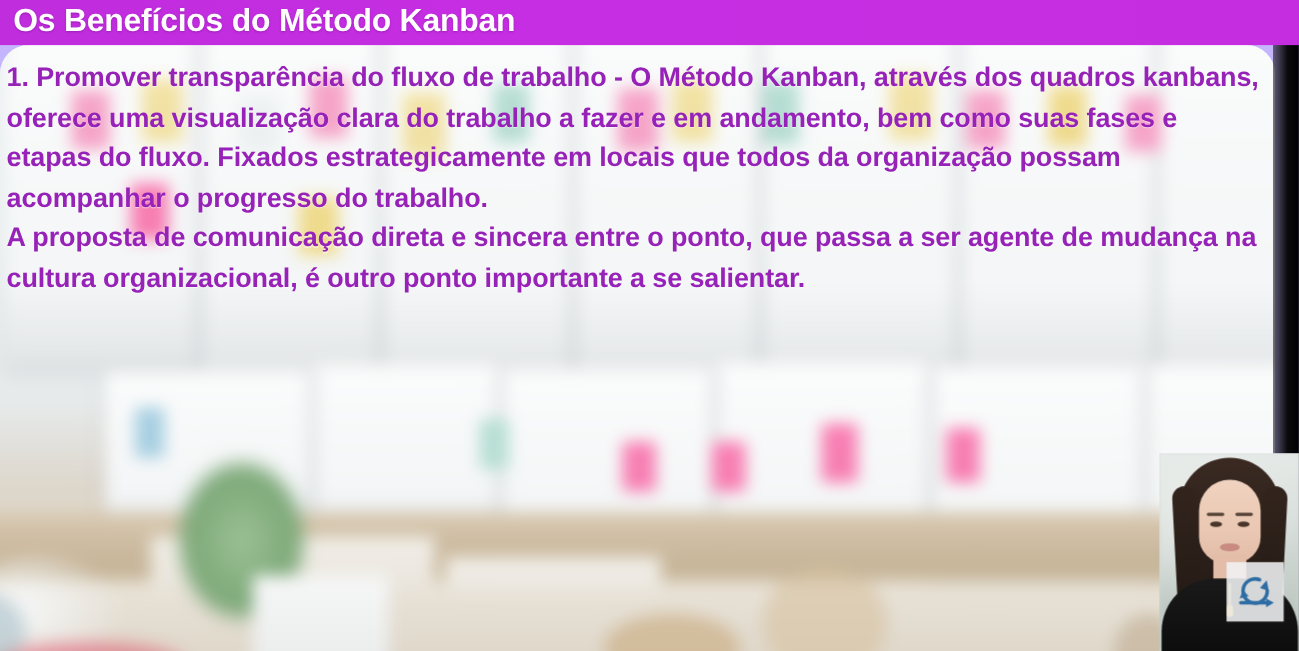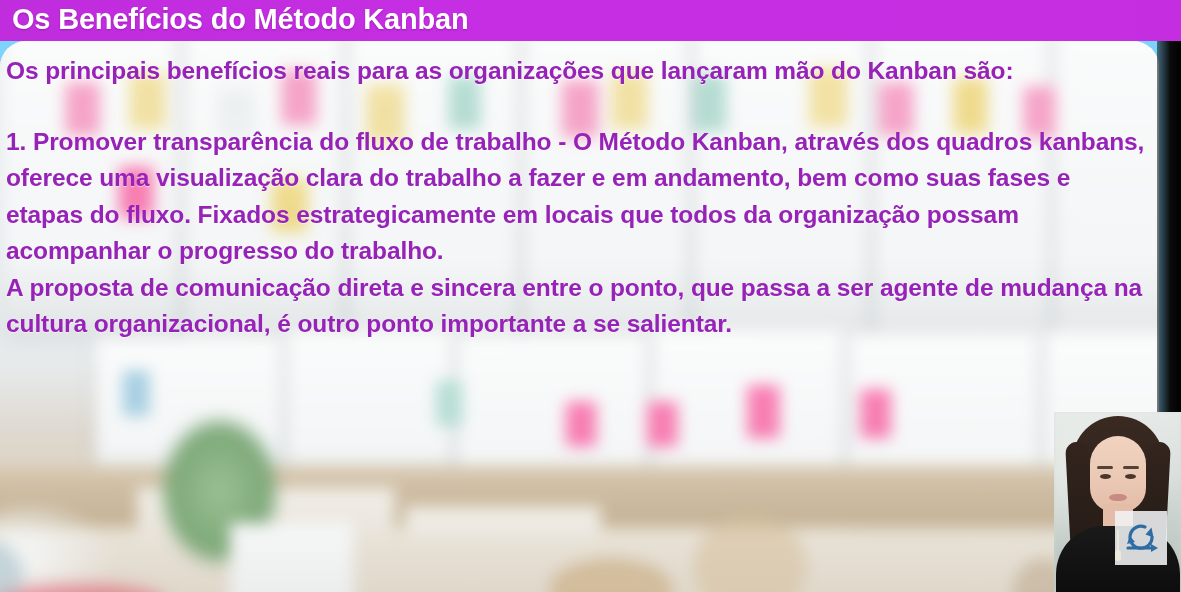--- a/index.html
+++ b/index.html
@@ -3,21 +3,21 @@
 <meta charset="utf-8">
 <style>
   * { margin:0; padding:0; box-sizing:border-box; }
   html,body { width:1181px; height:592px; overflow:hidden; background:#000; }
   body { font-family:"Liberation Sans", sans-serif; }
 
   #slide {
     position:relative;
     width:1181px;
     height:592px;
-    background:#7dd3fc;
+    background:#c4b5fd;
     overflow:hidden;
   }
 
   
   #header {
     position:absolute;
     left:0; top:0;
     width:1181px;
     height:41px;
     background:linear-gradient(90deg,#c02ddd 0%,#c62ee3 45%,#c42ee0 100%);
@@ -271,21 +271,20 @@
     </div>
   </div>
 
   <div id="right-gutter"></div>
 
   <div id="header">
     <div id="header-title">Os Benefícios do Método Kanban</div>
   </div>
 
   <div id="copy">
-    <p class="lead">Os principais benefícios reais para as organizações que lançaram mão do Kanban são:</p>
     <p>1. Promover transparência do fluxo de trabalho - O Método Kanban, através dos quadros kanbans, oferece uma visualização clara do trabalho a fazer e em andamento, bem como suas fases e etapas do fluxo. Fixados estrategicamente em locais que todos da organização possam acompanhar o progresso do trabalho.</p>
     <p class="para-gap">A proposta de comunicação direta e sincera entre o ponto, que passa a ser agente de mudança na cultura organizacional, é outro ponto importante a se salientar.</p>
   </div>
 
   <div id="presenter">
     <div class="pres-bg"></div>
     <div class="hair"></div>
     <div class="hair-l"></div>
     <div class="hair-r"></div>
     <div class="face">

